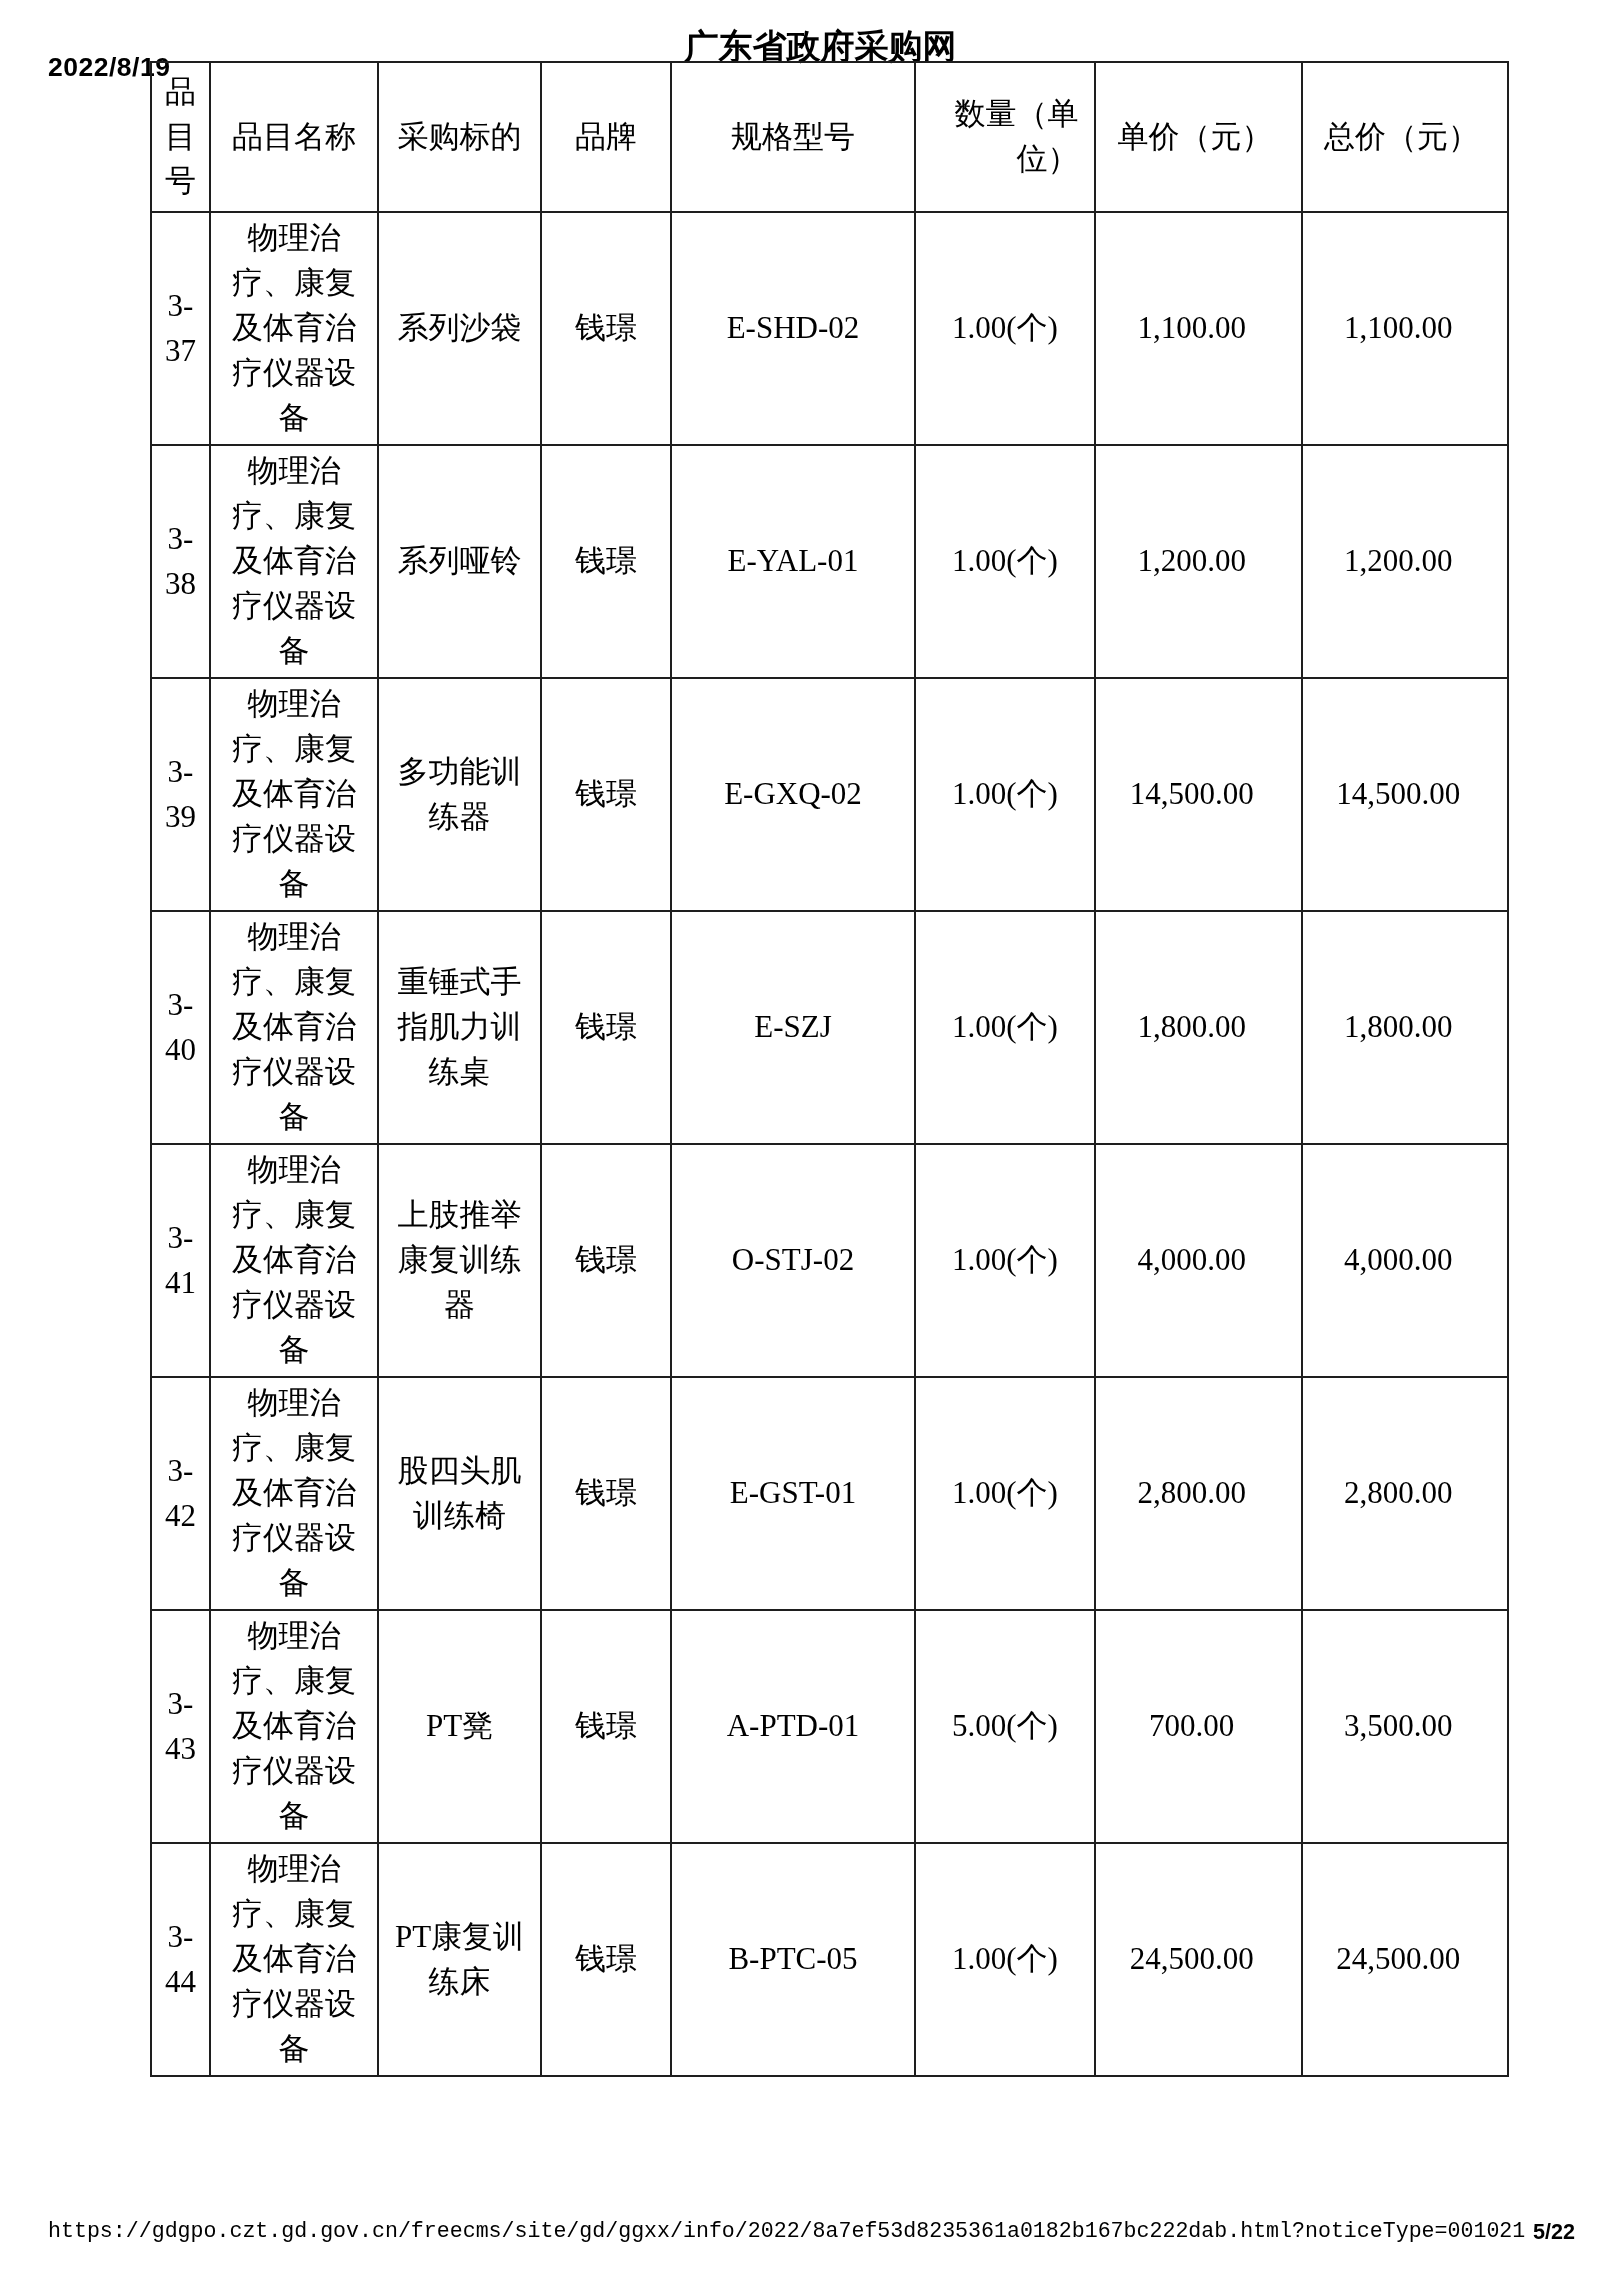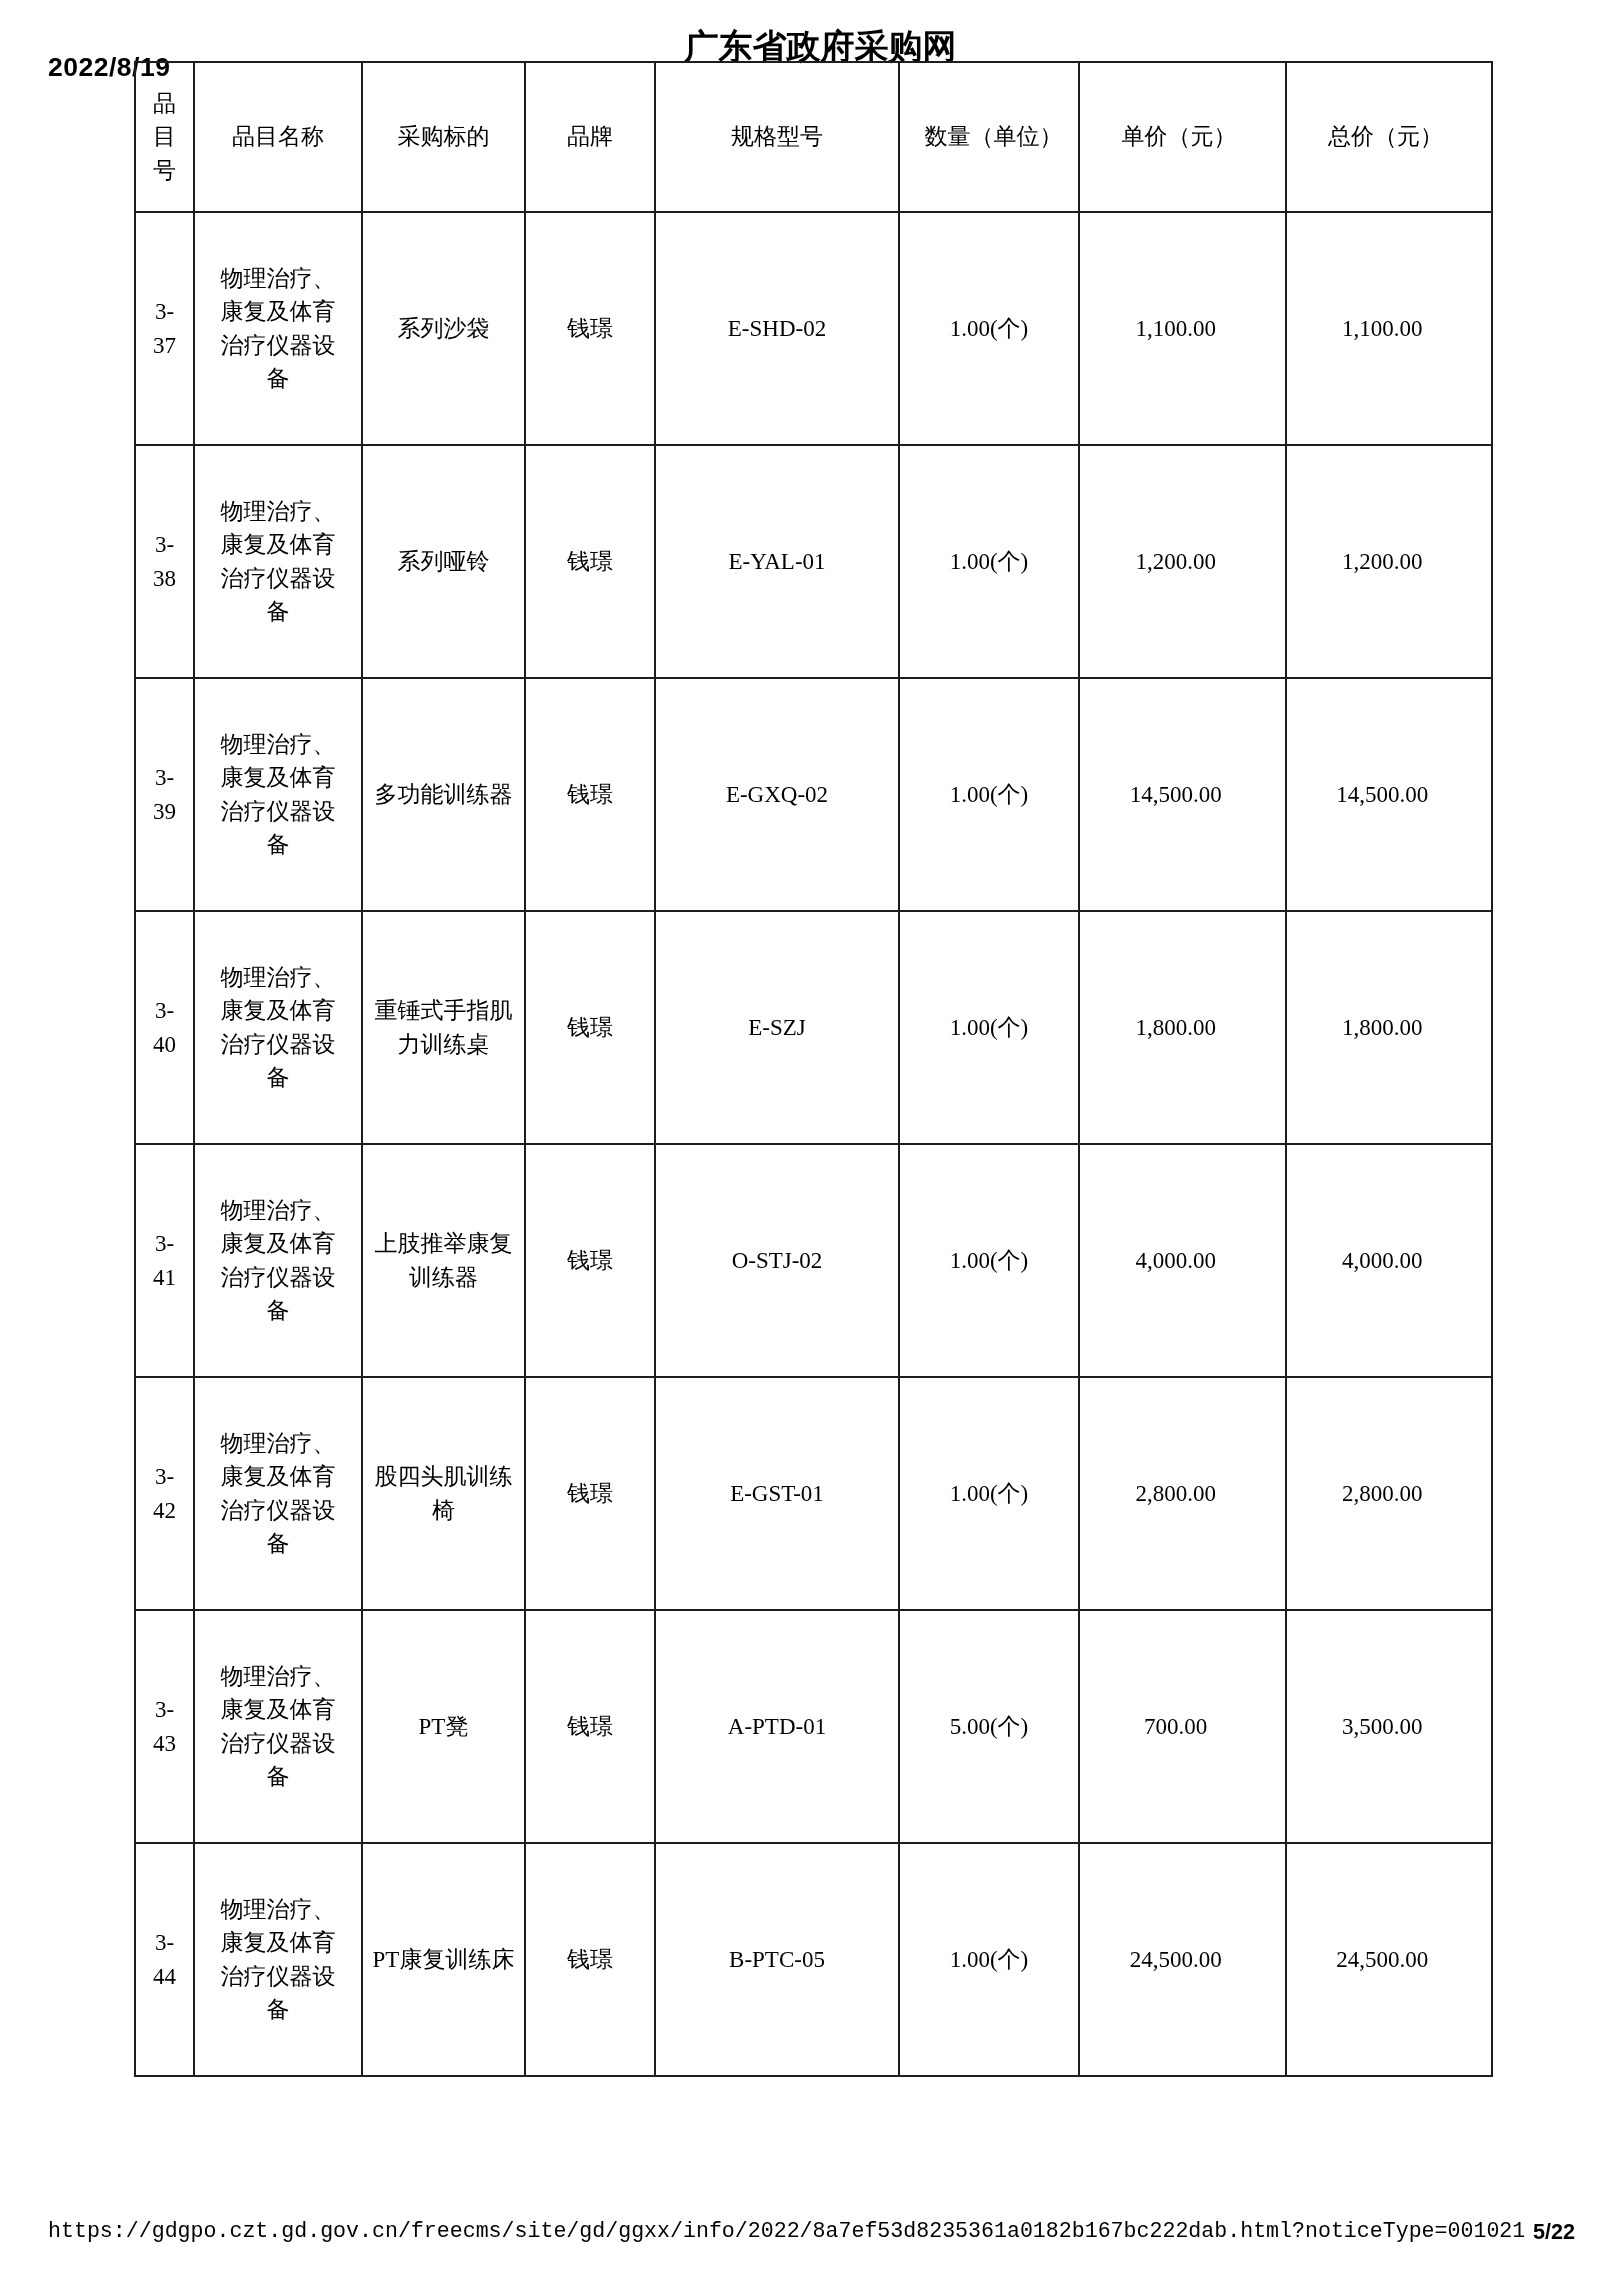--- a/index.html
+++ b/index.html
@@ -12,23 +12,23 @@
     position:absolute; left:48px; top:19.6px;
     font-family:"Liberation Sans","DejaVu Sans",sans-serif;
     font-size:26.5px; font-weight:600; letter-spacing:0.5px;margin-top:32px;
   }
   .print-header-title {
     position:absolute; left:0; right:0; top:23.5px; text-align:center;
     font-family:"Liberation Sans","DejaVu Sans",sans-serif;
     font-size:34px; font-weight:700;padding-left:20px;
   }
   table.doc-table {
-    position:absolute; left:134px; top:61px;
+    position:absolute; left:150px; top:61px;
     border-collapse:collapse; table-layout:fixed; width:1357px;
-    font-size:23px; line-height:1.45;
+    font-size:31px; line-height:1.45;
   }
   .doc-table th, .doc-table td {
     border:2.9px solid #1e1e1e; vertical-align:middle; text-align:center;
     font-weight:400; padding:0; overflow:hidden;
   }
   .doc-table tr.header-row { height:150px; }
   .doc-table tr.data-row  { height:233px; }
   .cellwrap { margin:0 auto; }
   
   .w0 { max-width:39px;  }

